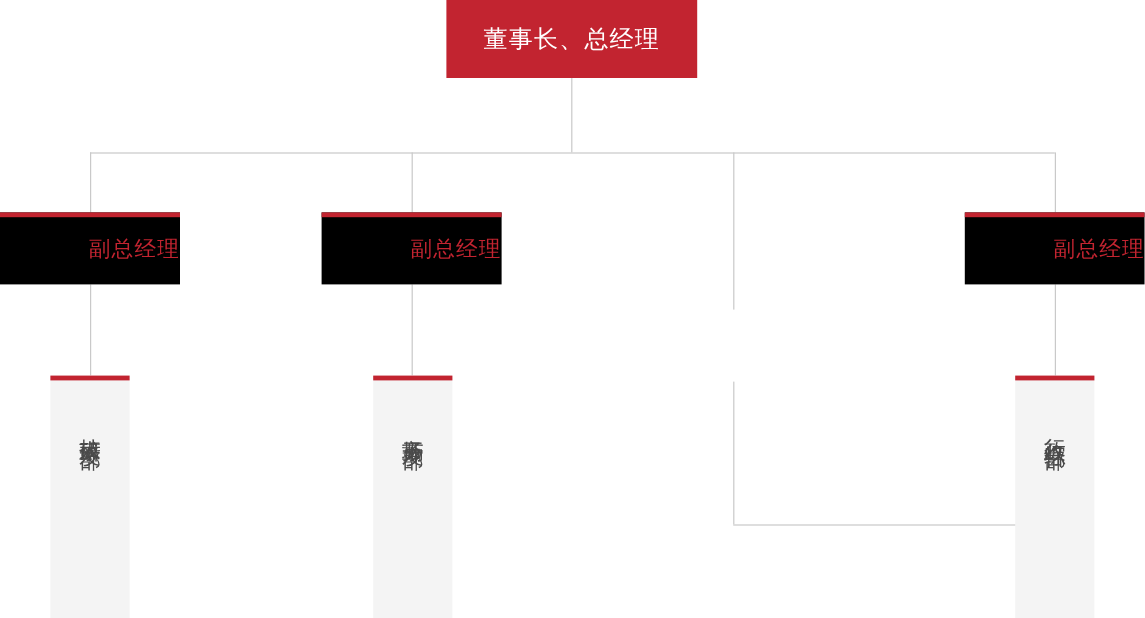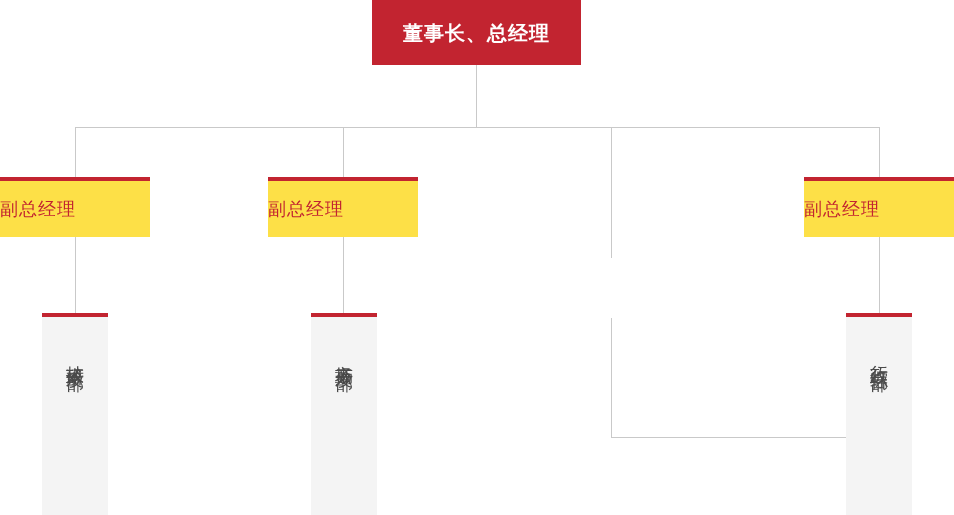--- a/index.html
+++ b/index.html
@@ -36,35 +36,36 @@
     height: 65px;
     background: #c22430;
     display: flex;
     align-items: center;
     justify-content: center;
     box-sizing: border-box;
   }
   .node-root .label {
     color: #ffffff;
     font-size: 20px;
-    font-weight: bold;
+    font-weight: normal;
     letter-spacing: 1px;
     line-height: 1;
   }
 
   
   .node-mgr {
     position: absolute;
     height: 60px;
-    background: #fde047;
+    background: #000000;
     border-top: 4px solid #c22430;
     box-sizing: border-box;
     display: flex;
     align-items: center;
-    justify-content: flex-start;
+    justify-content: flex-end;
+    font-family: Liberation Mono, monospace;
   }
   .node-mgr .label {
     color: #c22430;
     font-size: 18px;
     letter-spacing: 1px;
     line-height: 1;
   }
 
   
   .node-dept {

